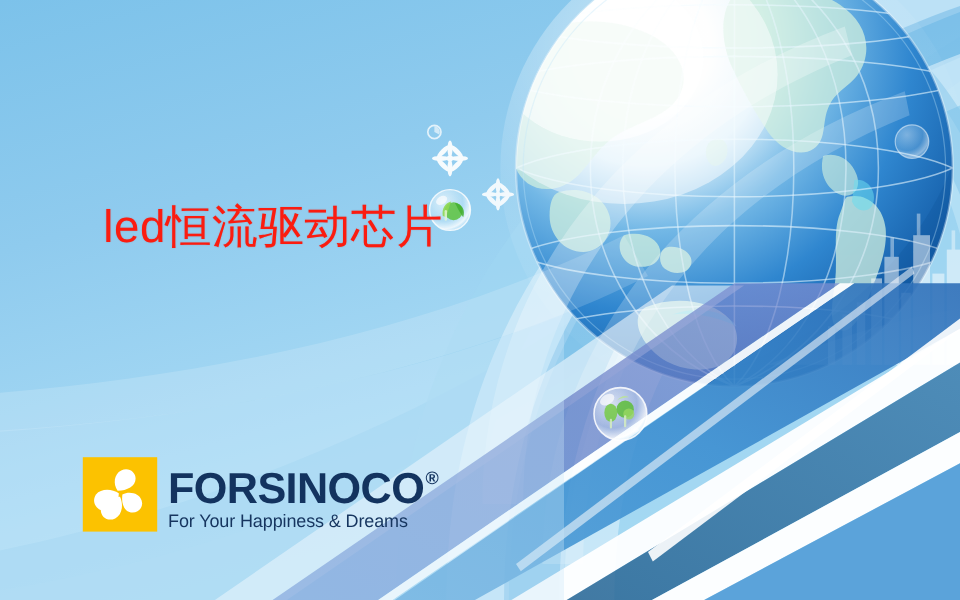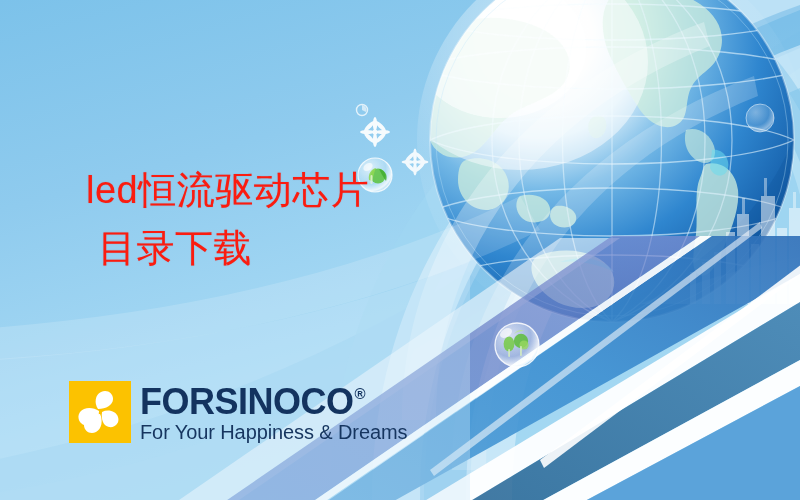--- a/index.html
+++ b/index.html
@@ -75,21 +75,21 @@
     align-items: flex-start;
   }
   #logo-wordmark .reg {
     font-size: 15px;
     line-height: 1;
     margin-top: 2px;
     margin-left: 1px;
   }
   #logo-tagline {
     font-family: "Liberation Sans", sans-serif;
-    font-size: 20px;
+    font-size: 15px;
     color: #16355f;
     letter-spacing: -0.1px;
     line-height: 1.1;
     margin-top: 2px;
     white-space: nowrap;
   }
 </style>
 </head>
 <body>
 
@@ -356,21 +356,20 @@
         <ellipse cx="529" cy="358" rx="3.4" ry="2.2" fill="#ffffff" opacity="0.55"></ellipse>
       </g>
 
       <circle cx="760" cy="118" r="14" fill="url(#bubbleGrad)" opacity="0.55"></circle>
       <circle cx="760" cy="118" r="14" fill="none" stroke="#ffffff" stroke-width="1" opacity="0.5"></circle>
     </g>
   </svg>
 
   <div class="headline">
     <span>led恒流驱动芯片</span>
-    <span class="line2">目录下载</span>
   </div>
 
   <div id="logo">
     <div id="logo-mark">
       <svg viewBox="0 0 62 62" width="62" height="62">
         <g fill="#ffffff">
           <path d="M29,28 C25,22 26,14 32,11 C38,8 44,12 44,18 C44,24 37,28 29,28 Z"></path>
           <path d="M30,30 C24,26 15,26 11,31 C7,37 11,44 18,45 C25,46 30,38 30,30 Z"></path>
           <path d="M33,31 C39,28 47,30 49,36 C51,42 46,47 40,46 C34,45 32,38 33,31 Z"></path>
           <path d="M31,33 C34,39 33,48 27,51 C21,54 15,50 15,44 C15,38 23,33 31,33 Z"></path>

